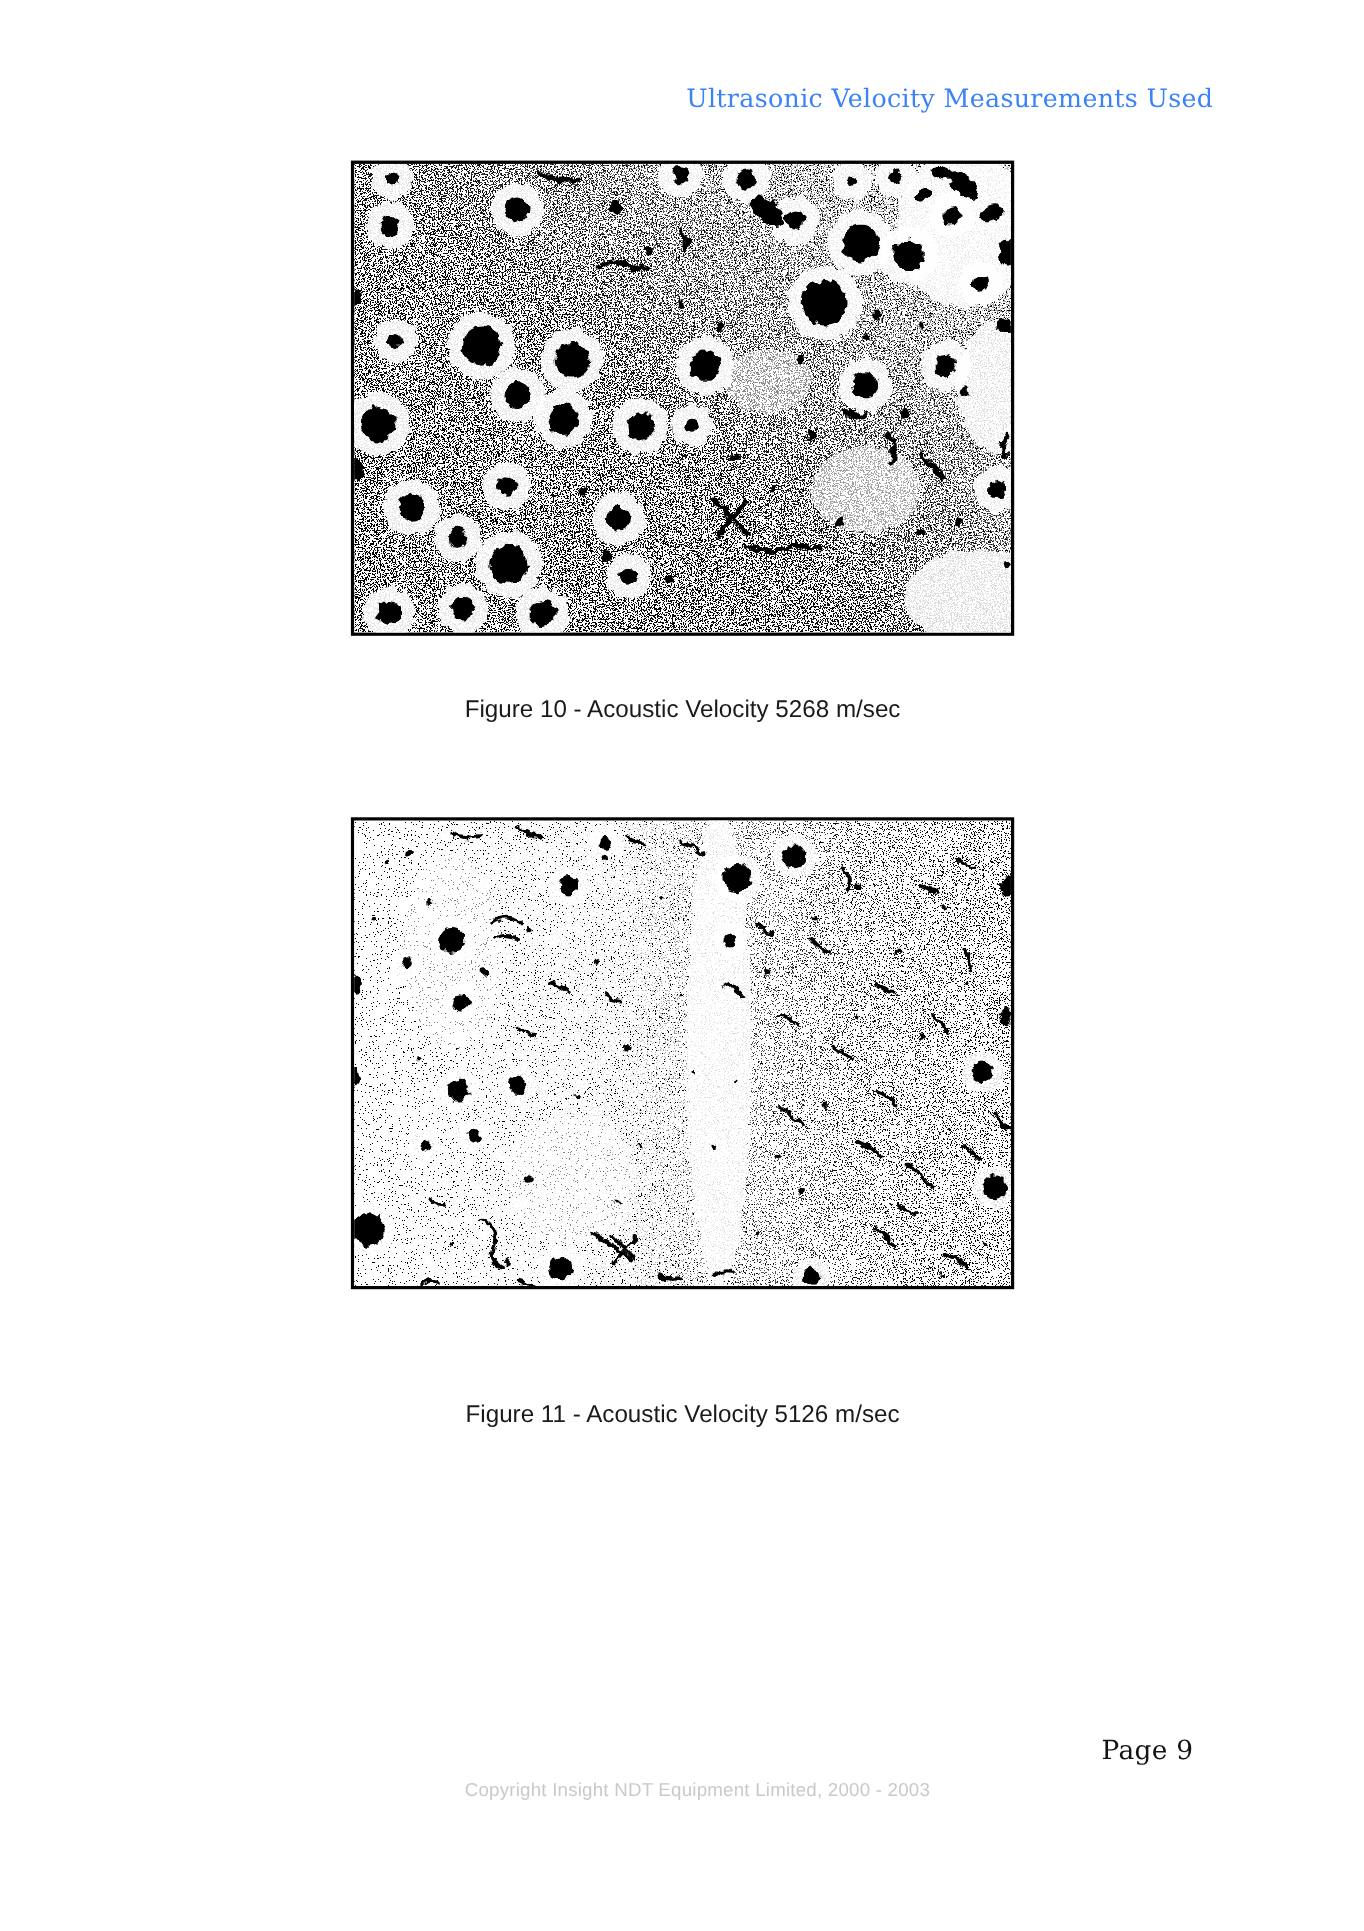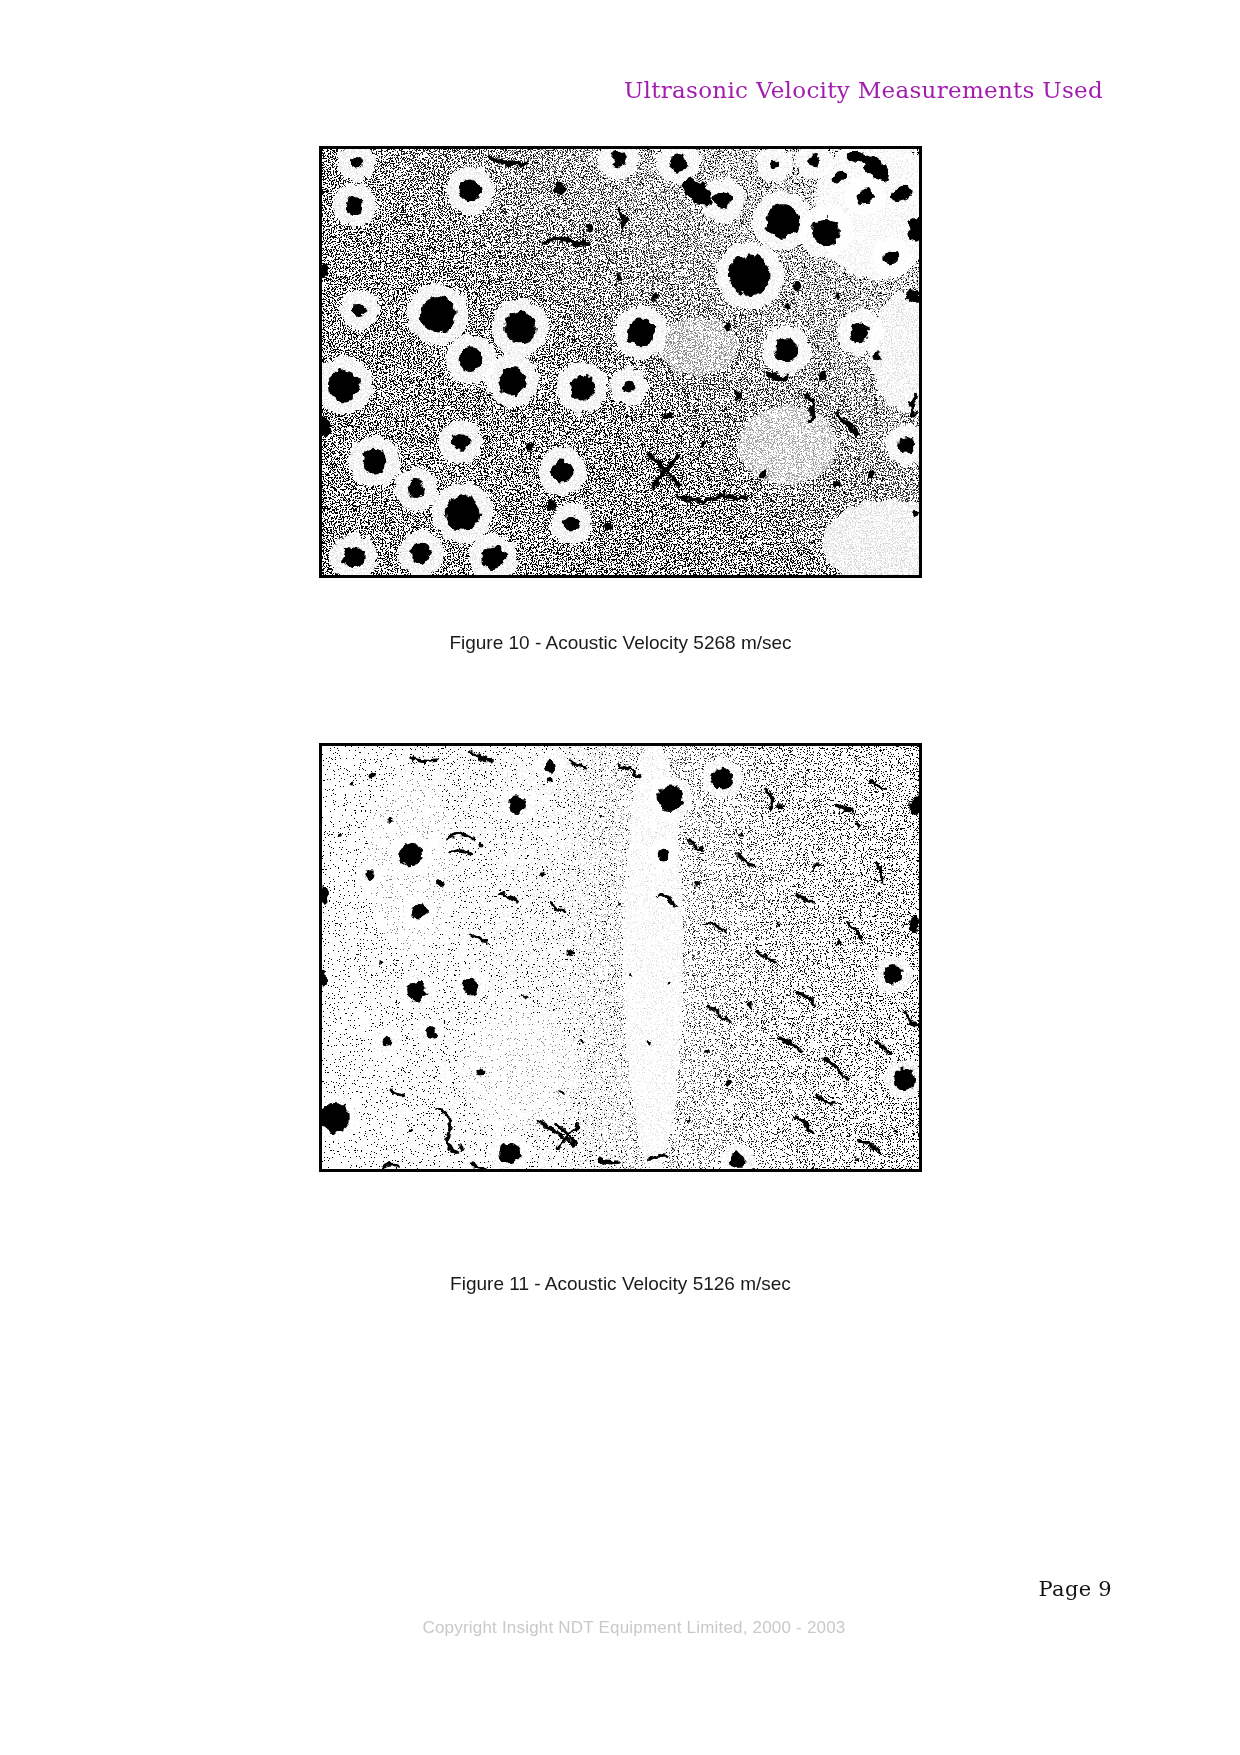--- a/index.html
+++ b/index.html
@@ -1,28 +1,28 @@
 <!DOCTYPE html>
 <html><head>
 <meta charset="utf-8">
 <style>
   html,body{margin:0;padding:0;background:#ffffff;}
   .page{position:relative;width:1240px;height:1755px;background:#ffffff;overflow:hidden;
         font-family:"Liberation Sans",sans-serif;color:#161616;}
   .header{position:absolute;top:76px;right:137px;text-align:center;white-space:nowrap;
-          font-family:"DejaVu Serif",serif;font-size:23px;line-height:28px;letter-spacing:.3px;color:#a21caf;margin-left:48px;}
+          font-family:"DejaVu Serif",serif;font-size:23px;line-height:28px;letter-spacing:.3px;color:#3b82f6;margin-left:48px;}
   .fig-frame{position:absolute;left:319px;width:603px;border:3px solid #000;box-sizing:border-box;background:#fff;}
   #fig1{top:146px;height:432px;}
   #fig2{top:743px;height:429px;}
   .fig-frame svg{display:block;width:100%;height:100%;}
-  .caption{position:absolute;left:319px;width:603px;text-align:center;font-size:19px;color:#1a1a1a;}
+  .caption{position:absolute;left:319px;width:603px;text-align:center;font-size:22px;color:#1a1a1a;}
   #cap1{top:632px;}
   #cap2{top:1233px;margin-top:40px;}
-  .page-number{position:absolute;top:1577px;right:128px;font-family:"DejaVu Serif",serif;
-               font-size:21px;letter-spacing:.3px;color:#141414;}
+  .page-number{position:absolute;top:1577px;right:155px;font-family:"DejaVu Serif",serif;
+               font-size:24px;letter-spacing:.3px;color:#141414;}
   .footer{position:absolute;top:1618px;left:0;width:100%;text-align:center;
           font-size:17px;letter-spacing:.2px;color:#c9c9c9;margin-left:14px;}
 </style>
 </head>
 <body>
 
 <div class="page">
 
   <div class="header">
     <div>Ultrasonic Velocity Measurements Used</div>

